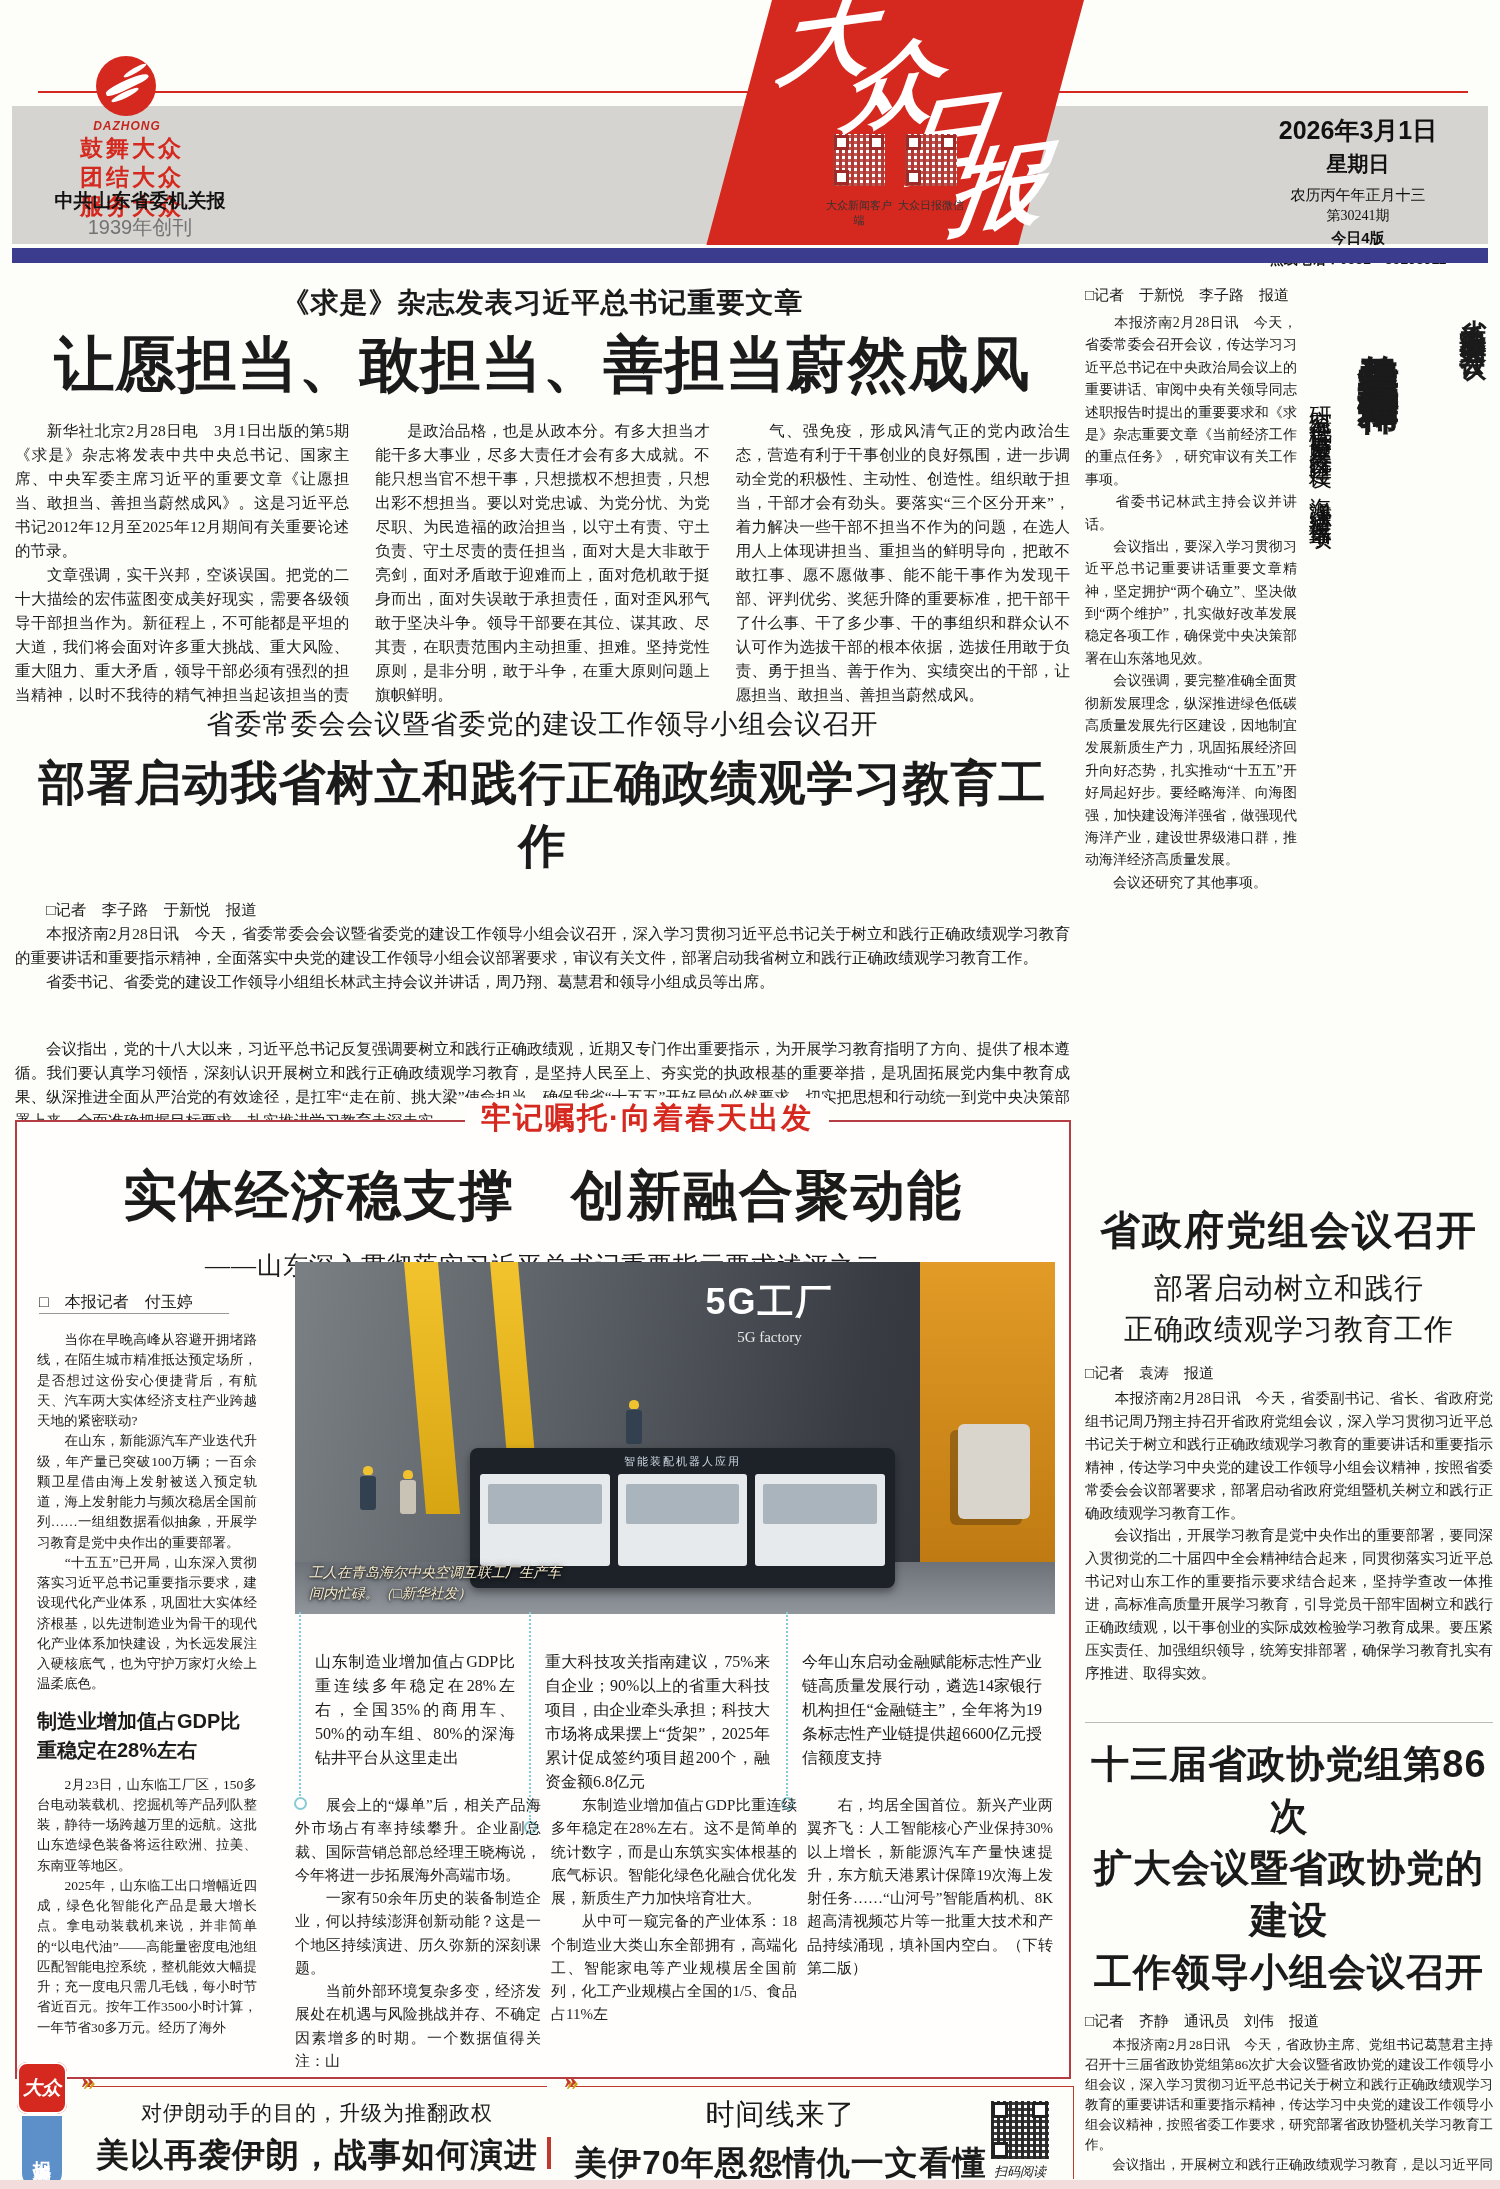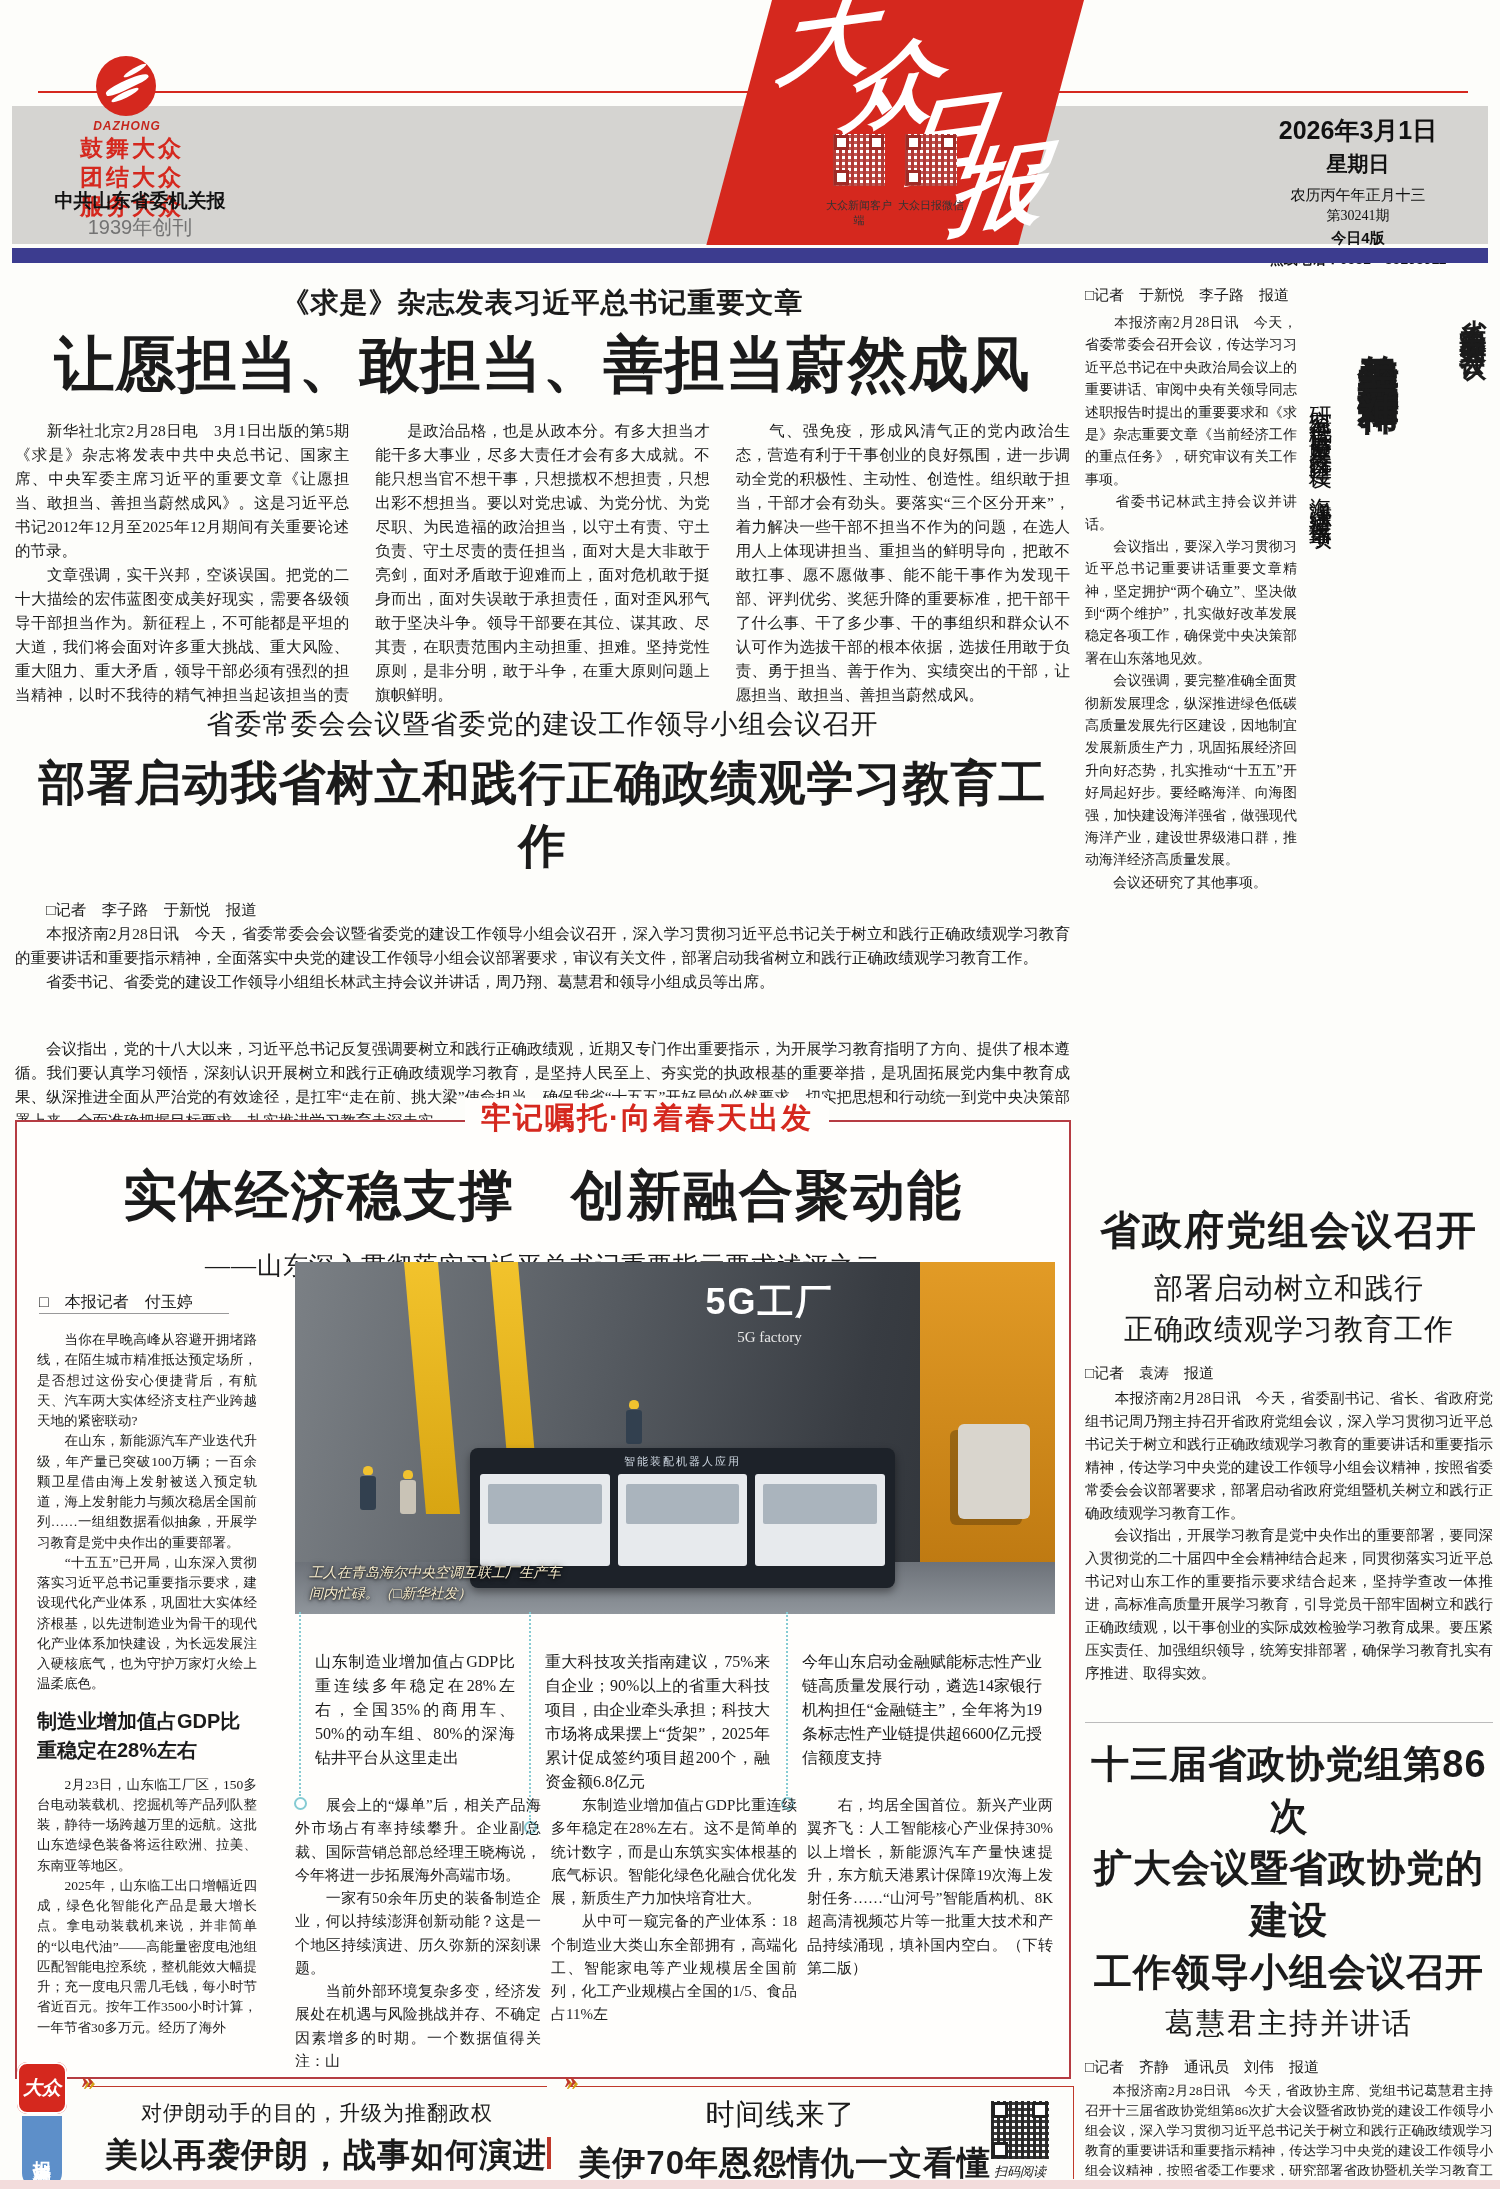--- a/index.html
+++ b/index.html
@@ -120,21 +120,21 @@
          font-family:"DejaVu Serif",serif;box-shadow:0 0 0 2px #fff inset;}
   .blue-tab{position:absolute;left:7px;top:38px;width:40px;height:72px;background:#5d8fc9;
             border-radius:0 0 15px 15px;writing-mode:vertical-rl;color:#fff;font-weight:700;
             font-size:18px;letter-spacing:3px;text-align:center;line-height:40px;}
   .teaser{position:absolute;top:8px;border-top:1px solid #c0392b;}
   .t1{left:72px;width:460px;height:92px;}
   .t2{left:555px;width:503px;height:92px;border-right:1px solid #c0392b;}
   .chev{position:absolute;left:-6px;top:-20px;font-size:26px;font-weight:700;color:#c0392b;
         text-shadow:2px 2px 0 #d4a017;line-height:1;}
   .t-kicker{text-align:center;font-size:21px;margin-top:12px;letter-spacing:1px;}
-  .t-headline{text-align:right;font-size:33px;font-weight:900;margin-top:6px;letter-spacing:1px;position:relative;}
+  .t-headline{text-align:center;font-size:33px;font-weight:900;margin-top:6px;letter-spacing:1px;position:relative;}
   .t-tick{position:absolute;right:-4px;top:4px;width:4px;height:32px;background:#c0392b;}
   .t-link{text-align:right;font-size:18px;font-weight:700;margin-top:4px;padding-right:20px;}
   .t-link .arr{color:#c0392b;font-weight:700;}
   .t2-inner{display:flex;align-items:flex-start;}
   .t2-text{flex:1;}
   .t2 .t-kicker{font-size:29px;margin-top:8px;}
   .qr-dark{width:58px;height:58px;margin-top:14px;background:
       repeating-linear-gradient(0deg,rgba(40,40,40,.9) 0 3px,transparent 3px 6px),
       repeating-linear-gradient(90deg,#2b2b2b 0 3px,#fff 3px 6px);position:relative;flex:0 0 58px;}
   .qr-dark .eye{position:absolute;width:10px;height:10px;border:3px solid #222;background:#fff;}
@@ -308,21 +308,20 @@
       <div class="r-body flow">　　本报济南2月28日讯　今天，省委副书记、省长、省政府党组书记周乃翔主持召开省政府党组会议，深入学习贯彻习近平总书记关于树立和践行正确政绩观学习教育的重要讲话和重要指示精神，传达学习中央党的建设工作领导小组会议精神，按照省委常委会会议部署要求，部署启动省政府党组暨机关树立和践行正确政绩观学习教育工作。
 　　会议指出，开展学习教育是党中央作出的重要部署，要同深入贯彻党的二十届四中全会精神结合起来，同贯彻落实习近平总书记对山东工作的重要指示要求结合起来，坚持学查改一体推进，高标准高质量开展学习教育，引导党员干部牢固树立和践行正确政绩观，以干事创业的实际成效检验学习教育成果。要压紧压实责任、加强组织领导，统筹安排部署，确保学习教育扎实有序推进、取得实效。</div>
     </div>
 
     <div class="r-divider"></div>
 
     <div class="r3">
       <div class="r3-line sans">十三届省政协党组第86次</div>
       <div class="r3-line sans">扩大会议暨省政协党的建设</div>
       <div class="r3-line sans">工作领导小组会议召开</div>
-      <div class="r3-sub">葛慧君主持并讲话</div>
       <div class="r-byline">□记者　齐静　通讯员　刘伟　报道</div>
       <div class="r-body flow">　　本报济南2月28日讯　今天，省政协主席、党组书记葛慧君主持召开十三届省政协党组第86次扩大会议暨省政协党的建设工作领导小组会议，深入学习贯彻习近平总书记关于树立和践行正确政绩观学习教育的重要讲话和重要指示精神，传达学习中央党的建设工作领导小组会议精神，按照省委工作要求，研究部署省政协暨机关学习教育工作。
 　　会议指出，开展树立和践行正确政绩观学习教育，是以习近平同志为核心的党中央着眼党和国家事业发展全局作出的重要部署，是加强党的领导、持之以恒推进全面从严治党的重要举措，是坚持以人民为中心的发展思想、全心全意为人民服务的具体体现，是扛牢“走在前、挑大梁”使命担当、推动我省“十五五”高质量发展的有力保障。要统一思想、提高站位，深刻认识开展学习教育的重大意义，站在坚定拥护“两个确立”、坚决做到“两个维护”的政治高度，切实把思想和行动统一到党中央决策部署上来。（下转第二版）</div>
     </div>
   </div>
 
   <div class="footer">
     <div class="badge">大众</div>
     <div class="blue-tab sans">报端看点</div>
 

